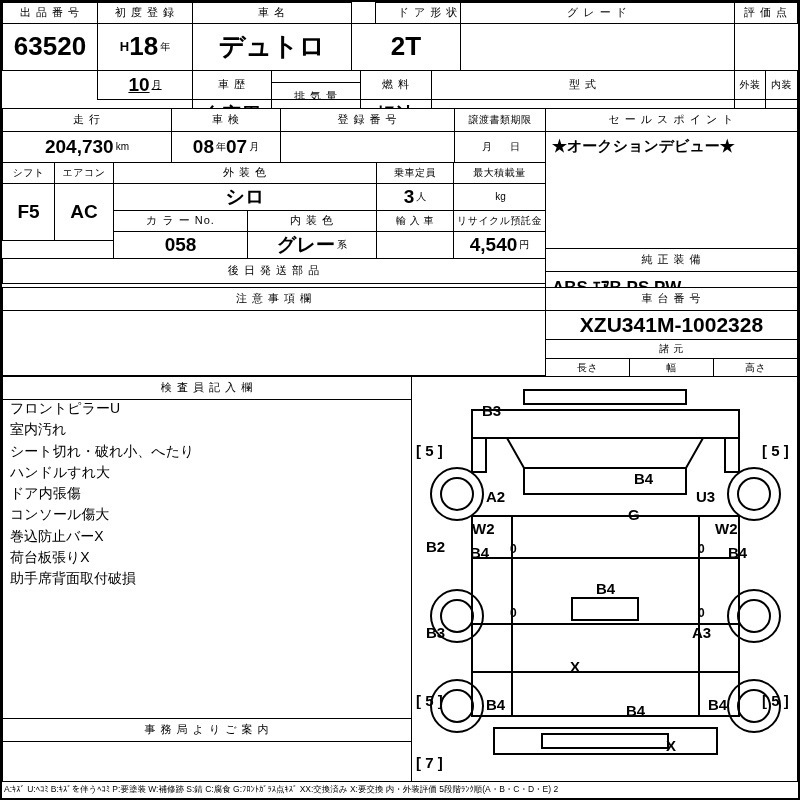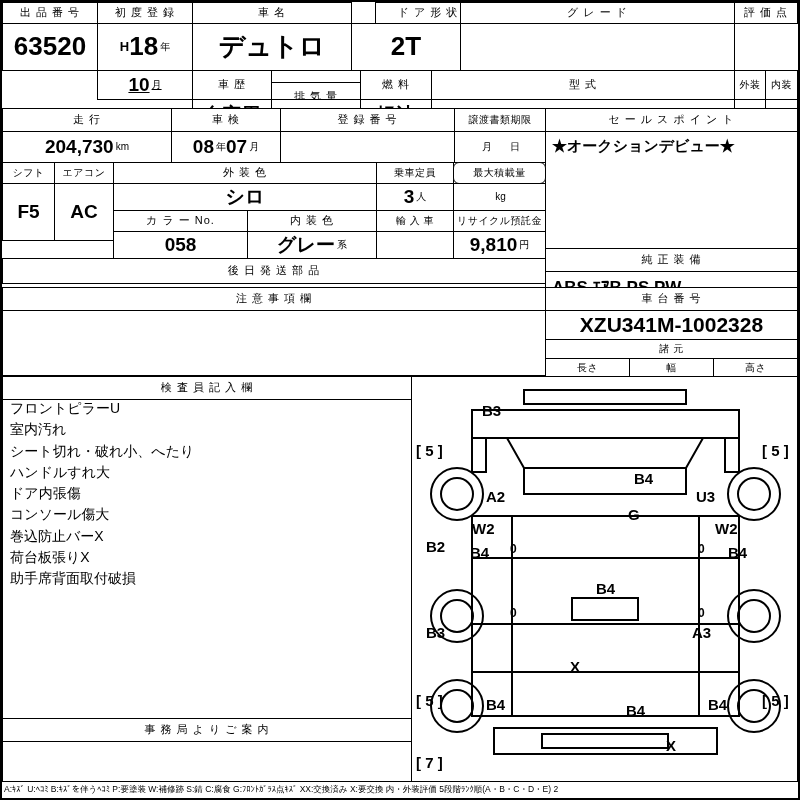--- a/index.html
+++ b/index.html
@@ -126,21 +126,21 @@
     <span class="unit" style="margin-left:18px;">日</span>
   </div>
 
   <div class="cell lbl" style="left:543px;top:106px;width:253px;height:24px;">セ ー ル ス ポ イ ン ト</div>
   <div class="cell left" style="left:543px;top:129px;width:253px;height:118px;align-items:flex-start;padding-top:6px;font-size:15px;font-weight:bold;">★オークションデビュー★</div>
 
   <div class="cell lbl-sm" style="left:0;top:160px;width:53px;height:22px;">シフト</div>
   <div class="cell lbl-sm" style="left:52px;top:160px;width:60px;height:22px;">エアコン</div>
   <div class="cell lbl" style="left:111px;top:160px;width:264px;height:22px;">外 装 色</div>
   <div class="cell lbl-sm" style="left:374px;top:160px;width:78px;height:22px;">乗車定員</div>
-  <div class="cell lbl-sm" style="left:451px;top:160px;width:93px;height:22px;border-radius:6px;">最大積載量</div>
+  <div class="cell lbl-sm" style="left:451px;top:160px;width:93px;height:22px;">最大積載量</div>
 
   <div class="cell mid" style="left:0;top:181px;width:53px;height:58px;">F5</div>
   <div class="cell mid" style="left:52px;top:181px;width:60px;height:58px;">AC</div>
   <div class="cell mid" style="left:111px;top:181px;width:264px;height:28px;">シロ</div>
   <div class="cell" style="left:374px;top:181px;width:78px;height:28px;">
     <span class="mid">3</span>
     <span class="unit">人</span>
   </div>
   <div class="cell" style="left:451px;top:181px;width:93px;height:28px;">
     <span class="mid"></span>
@@ -152,21 +152,21 @@
   <div class="cell lbl-sm" style="left:374px;top:208px;width:78px;height:22px;">輸 入 車</div>
   <div class="cell lbl-sm" style="left:451px;top:208px;width:93px;height:22px;">リサイクル預託金</div>
 
   <div class="cell mid" style="left:111px;top:229px;width:135px;height:28px;">058</div>
   <div class="cell" style="left:245px;top:229px;width:130px;height:28px;">
     <span class="mid">グレー</span>
     <span class="unit">系</span>
   </div>
   <div class="cell mid" style="left:374px;top:229px;width:78px;height:28px;"></div>
   <div class="cell" style="left:451px;top:229px;width:93px;height:28px;">
-    <span class="mid">9,810</span>
+    <span class="mid">4,540</span>
     <span class="unit">円</span>
   </div>
 
   <div class="cell lbl" style="left:0;top:256px;width:544px;height:26px;">後 日 発 送 部 品</div>
 
   <div class="cell lbl" style="left:543px;top:246px;width:253px;height:24px;">純 正 装 備</div>
   <div class="cell left" style="left:543px;top:269px;width:253px;height:34px;font-size:17px;font-weight:bold;">ABS ｴｱB PS PW</div>
 
   <div class="cell lbl" style="left:0;top:285px;width:544px;height:24px;">注 意 事 項 欄</div>
   <div class="cell left" style="left:0;top:308px;width:544px;height:66px;align-items:flex-start;padding-top:4px;font-size:13px;"></div>

